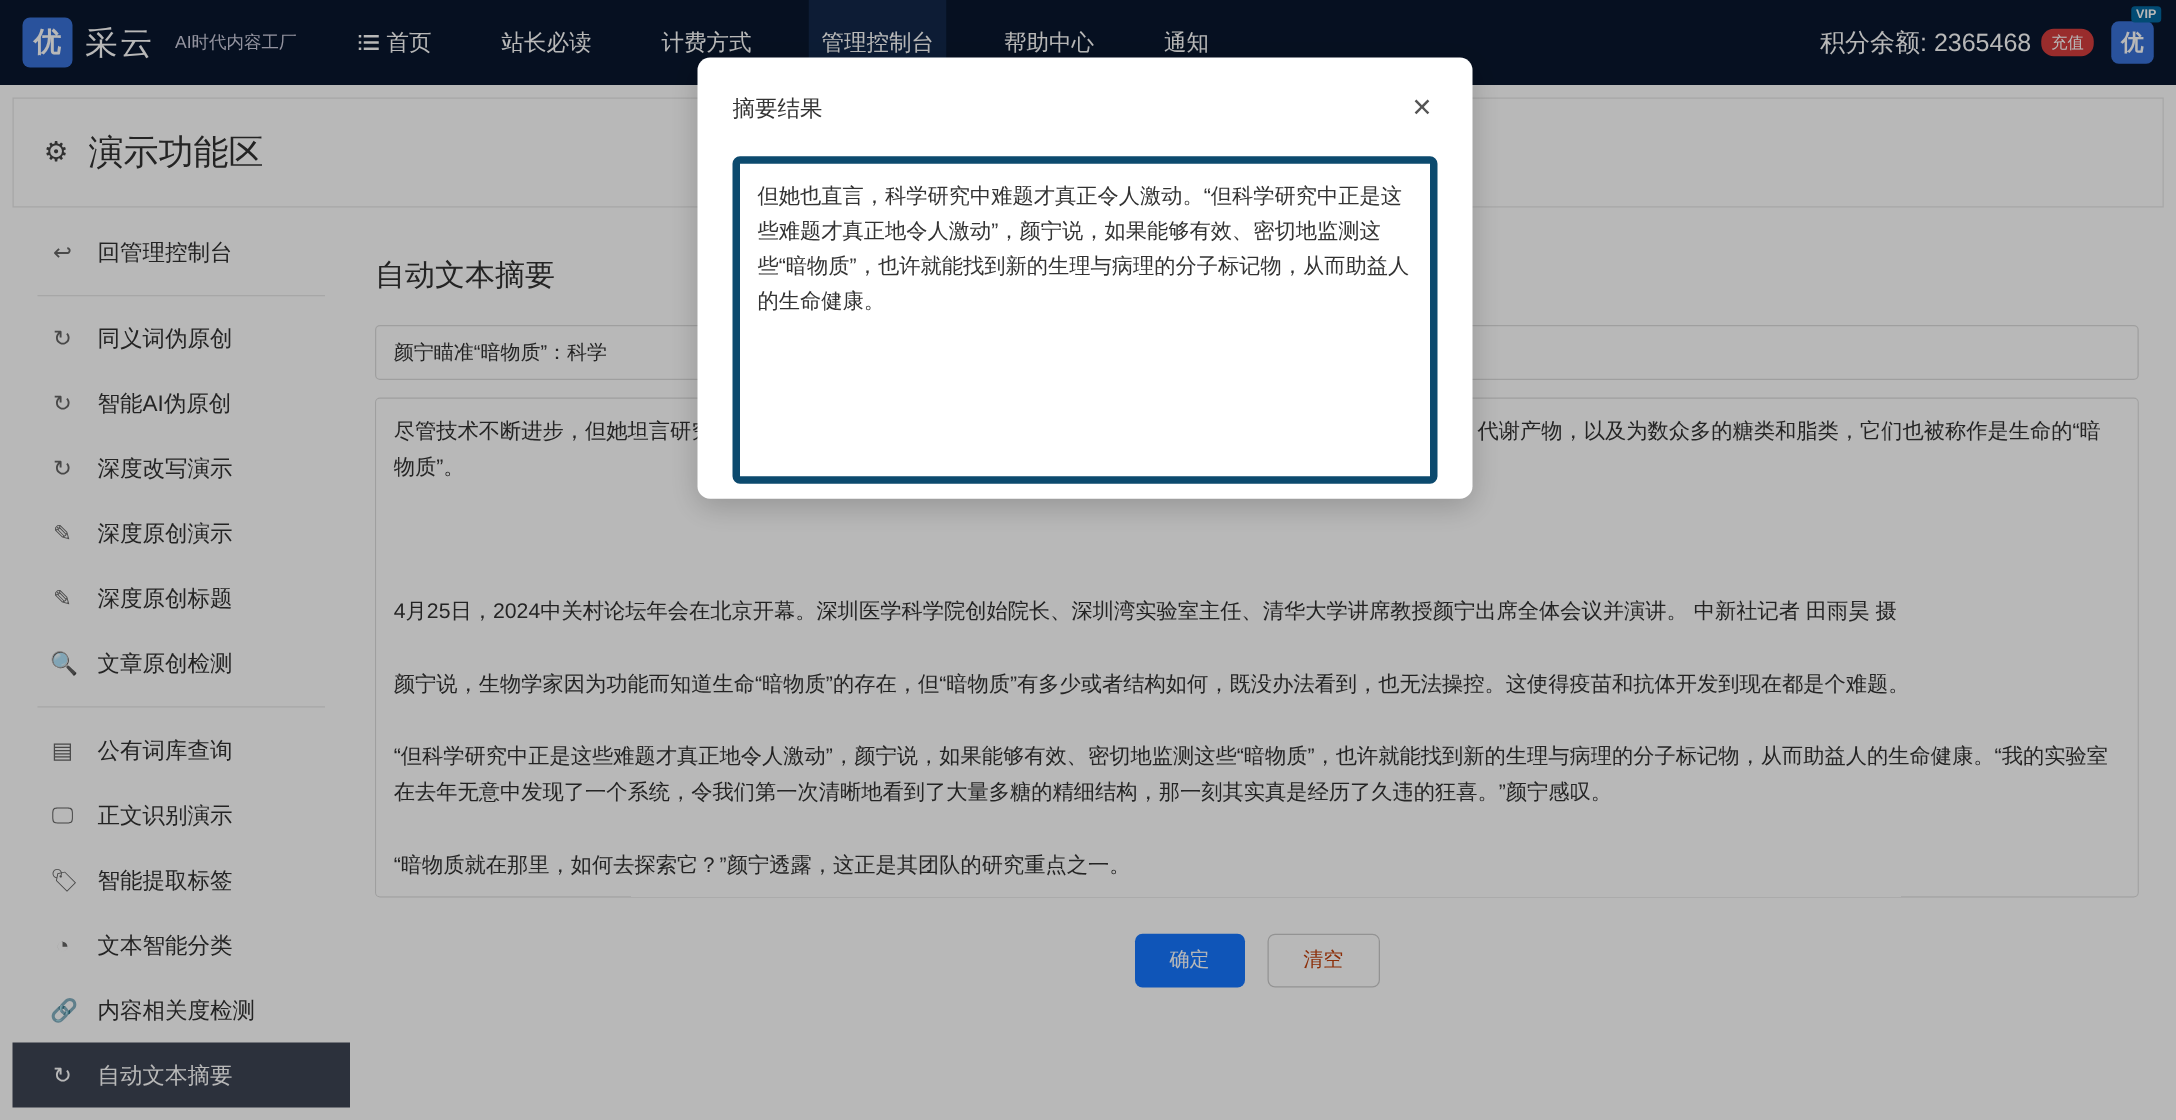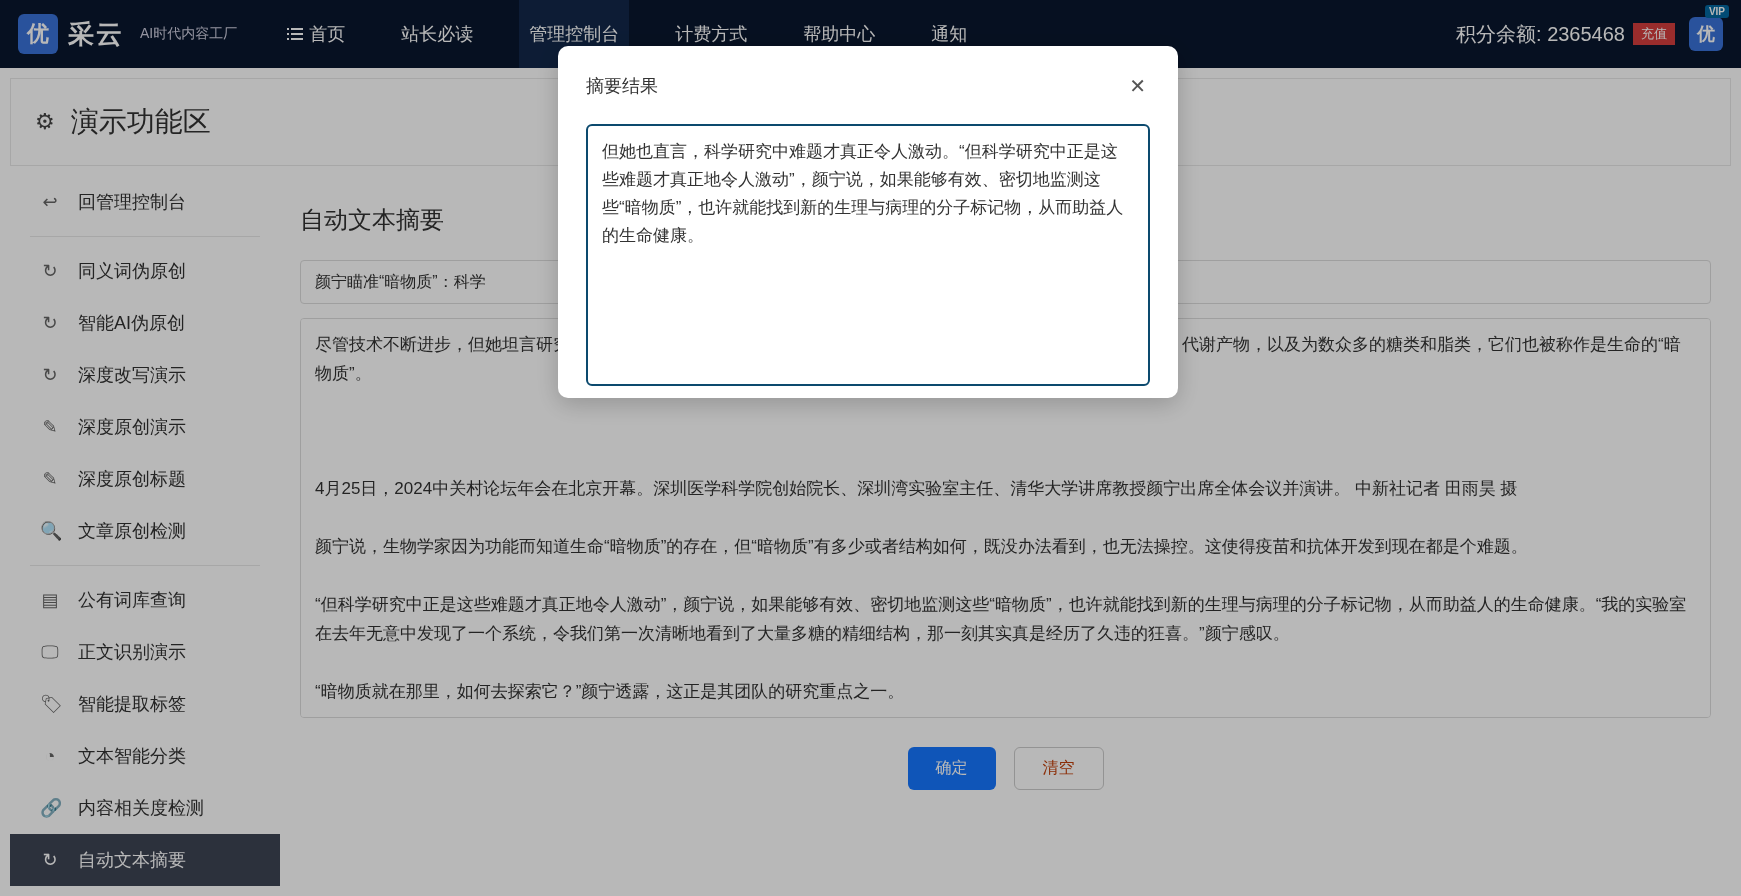--- a/index.html
+++ b/index.html
@@ -2,28 +2,28 @@
 <html><head>
 <meta charset="utf-8">
 <style>
   * { box-sizing: border-box; margin: 0; padding: 0; }
   body { font-family: "Microsoft YaHei", Arial, sans-serif; font-size: 14px; background: #fff; width: 1741px; height: 896px; overflow: hidden; position: relative; }
 
   
   .topnav { height: 68px; background: #09172e; color: #fff; display: flex; align-items: center; padding: 0 18px; position: relative; }
   .logo-group { display: flex; align-items: center; gap: 10px; }
   .logo-badge { width: 40px; height: 40px; border-radius: 6px; background: #3a72d8; display: flex; align-items: center; justify-content: center; font-size: 22px; font-weight: bold; color: #fff; }
-  .logo-text { font-size: 26px; font-weight: 700; letter-spacing: 2px; }
+  .logo-text { font-size: 26px; font-weight: 400; letter-spacing: 2px; }
   .logo-sub { font-size: 14px; color: #ccd; margin-left: 6px; }
   .nav-items { display: flex; align-items: flex-start; gap: 36px; margin-left: 40px; }
   .nav-item { color: #fff; font-size: 18px; display: flex; align-items: center; gap: 6px; padding: 22px 10px; cursor: pointer; }
   .nav-item.active { background: #12284a; }
   .nav-right { position: absolute; right: 18px; display: flex; align-items: center; gap: 8px; }
   .points-label { font-size: 20px; color: #fff; }
-  .recharge { background: #d43d3d; color: #fff; padding: 2px 8px; border-radius: 0; font-size: 13px; cursor: pointer; }
+  .recharge { background: #d43d3d; color: #fff; padding: 2px 8px; border-radius: 10px; font-size: 13px; cursor: pointer; }
   .vip-badge { position: relative; width: 34px; height: 34px; border-radius: 6px; background: #3a72d8; display: flex; align-items: center; justify-content: center; font-weight: bold; font-size: 18px; color: #fff; margin-left: 6px; }
   .vip-tag { position: absolute; top: -12px; right: -6px; background: #0369a1; color: #fff; font-size: 10px; padding: 1px 4px; border-radius: 3px; }
 
   
   .page-header { height: 88px; border: 1px solid #e8e8e8; margin: 10px; display: flex; align-items: center; padding: 0 24px; gap: 16px; background: #fff; }
   .gear-icon { font-size: 22px; color: #444; }
   .page-title { font-size: 28px; color: #333; }
 
   
   .main-layout { display: flex; margin: 0 10px; }
@@ -41,21 +41,21 @@
   .button-row { display: flex; justify-content: center; gap: 18px; margin-top: 26px; }
   .btn-primary { background: #1677ff; color: #ffffff; border: none; padding: 10px 28px; border-radius: 6px; font-size: 16px; cursor: pointer; font-family: Liberation Serif, serif; }
   .btn-default { background: #fff; color: #c2410c; border: 1px solid #ccc; padding: 10px 28px; border-radius: 6px; font-size: 16px; cursor: pointer; }
 
   
   .overlay { position: absolute; inset: 0; background: rgba(0,0,0,0.28); }
   .modal { position: absolute; top: 46px; left: 558px; width: 620px; background: #fff; border-radius: 10px; padding: 24px 28px 12px; box-shadow: 0 6px 24px rgba(0,0,0,0.2); }
   .modal-header { display: flex; justify-content: space-between; align-items: center; margin-bottom: 22px; }
   .modal-title { font-size: 18px; color: #333; }
   .modal-close { font-size: 20px; color: #555; cursor: pointer; padding: 4px; }
-  .modal-body { border: 2px solid #0c4a6e; border-radius: 6px; height: 262px; padding: 12px 14px; font-size: 17px; color: #333; line-height: 1.65; }
+  .modal-body { border: 6px solid #0c4a6e; border-radius: 6px; height: 262px; padding: 12px 14px; font-size: 17px; color: #333; line-height: 1.65; }
 
   
   .list-lines { display:inline-block; width:16px; height:14px; position:relative;}
   .list-lines::before,.list-lines::after,.list-lines span{content:"";position:absolute;left:4px;right:0;height:2px;background:#fff;}
   .list-lines::before{top:1px;} .list-lines span{top:6px;} .list-lines::after{top:11px;}
   .list-lines i{position:absolute;left:0;width:2px;height:2px;background:#fff;top:1px;box-shadow:0 5px 0 #fff,0 10px 0 #fff;}
 </style>
 </head>
 <body>
 
@@ -69,25 +69,25 @@
     <div class="nav-item">
       <span class="list-lines">
           <i></i>
           <span></span>
         </span>
       <span>首页</span>
     </div>
     <div class="nav-item">
         <span>站长必读</span>
       </div>
+    <div class="nav-item">
+        <span>计费方式</span>
+      </div>
     <div class="nav-item active">
         <span>管理控制台</span>
-      </div>
-    <div class="nav-item">
-        <span>计费方式</span>
       </div>
     <div class="nav-item">
         <span>帮助中心</span>
       </div>
     <div class="nav-item">
         <span>通知</span>
       </div>
   </div>
   <div class="nav-right">
     <span class="points-label">

